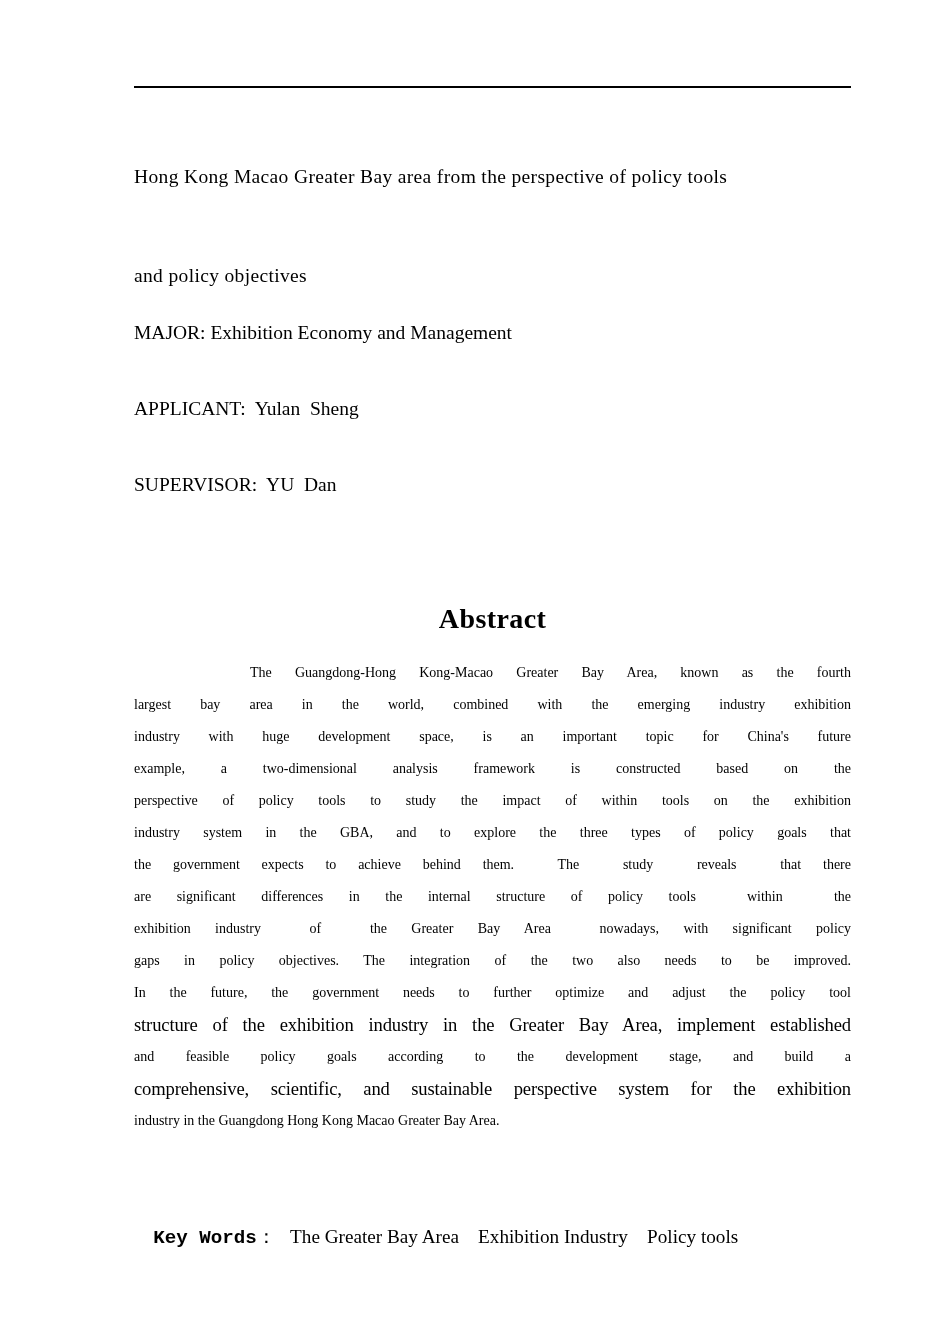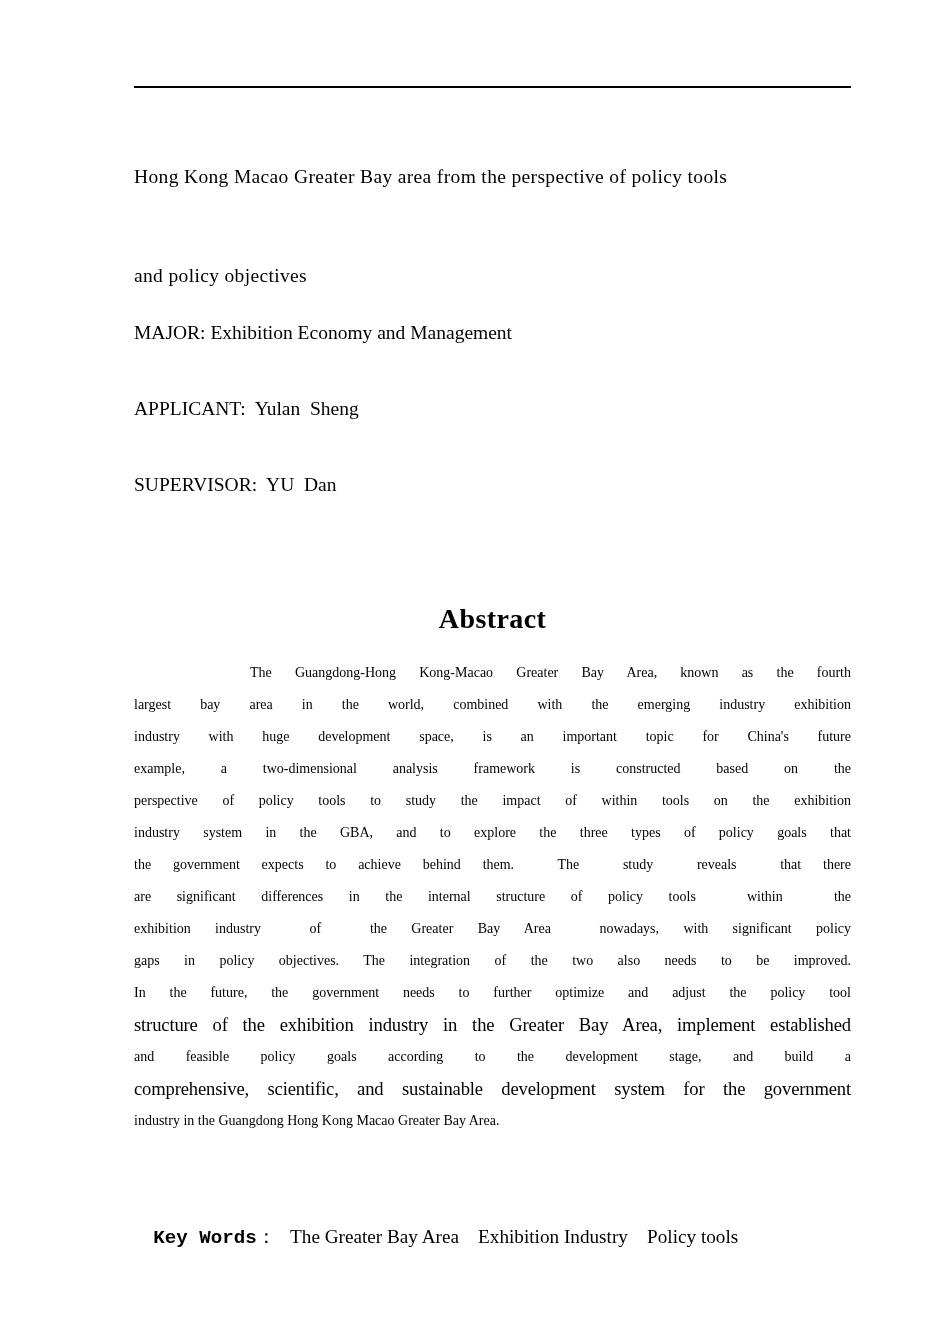--- a/index.html
+++ b/index.html
@@ -148,21 +148,21 @@
     <div class="abs-line">example, a two-dimensional analysis framework is constructed based on the</div>
     <div class="abs-line">perspective of policy tools to study the impact of within tools on the exhibition</div>
     <div class="abs-line">industry system in the GBA, and to explore the three types of policy goals that</div>
     <div class="abs-line">the government expects to achieve behind them.  The  study  reveals  that there</div>
     <div class="abs-line">are significant differences in the internal structure of policy tools  within  the</div>
     <div class="abs-line">exhibition industry  of  the Greater Bay Area  nowadays, with significant policy</div>
     <div class="abs-line">gaps in policy objectives. The integration of the two also needs to be improved.</div>
     <div class="abs-line">In the future, the government needs to further optimize and adjust the policy tool</div>
     <div class="abs-line tight">structure of the exhibition industry in the Greater Bay Area, implement established</div>
     <div class="abs-line">and feasible policy goals according to the development stage, and build a</div>
-    <div class="abs-line tight">comprehensive, scientific, and sustainable development system for the government</div>
+    <div class="abs-line tight">comprehensive, scientific, and sustainable perspective system for the exhibition</div>
     <div class="abs-line last">industry in the Guangdong Hong Kong Macao Greater Bay Area.</div>
   </div>
 
   <div class="keywords">
     <span class="kw-label">Key Words</span><span class="kw-sep">：</span><span class="kw-space">   </span><span class="kw-items">The Greater Bay Area    Exhibition Industry    Policy tools</span>
   </div>
 
 </div>
 
 </body></html>

